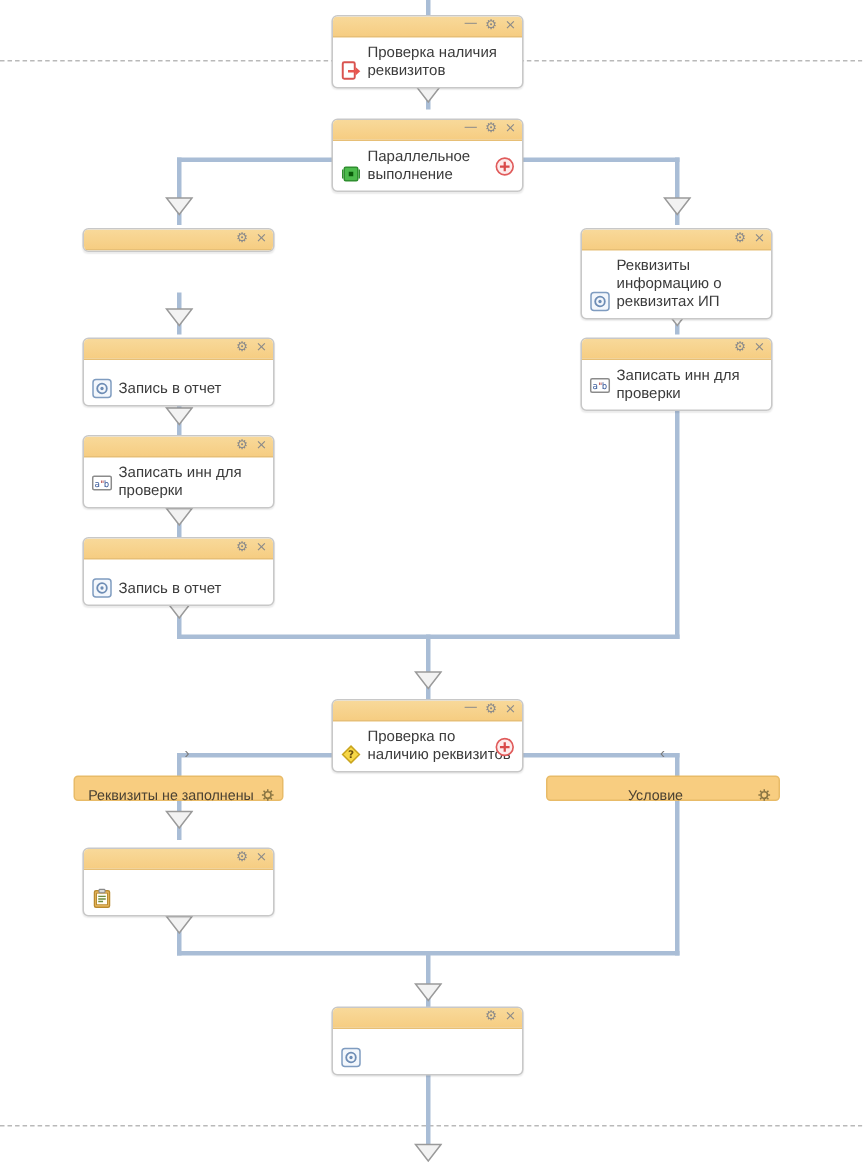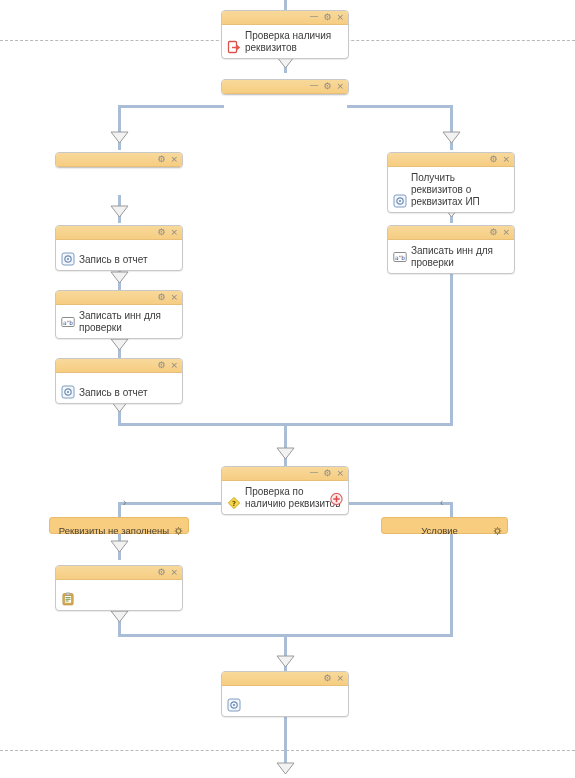--- a/index.html
+++ b/index.html
@@ -274,20 +274,36 @@
       <span class="label">Проверка наличия реквизитов</span>
     </div>
   </div>
 
   <div class="node" style="left:221px; top:79px; width:128px;">
     <div class="titlebar">
       <span class="tb-btn minimize">—</span>
       <span class="tb-btn">⚙</span>
       <span class="tb-btn">×</span>
     </div>
+    <div class="body">
+      <span class="icon">
+        <svg width="14" height="14" viewBox="0 0 14 14">
+          <rect x="2.5" y="2.5" width="9" height="9" rx="1" fill="#4cbb4c" stroke="#2f8f2f" stroke-width="1"></rect>
+          <rect x="5.5" y="5.5" width="3" height="3" fill="#0a5c0a"></rect>
+          <path d="M1.5 4 v6 M12.5 4 v6" stroke="#2f8f2f" stroke-width="1"></path>
+        </svg>
+      </span>
+      <span class="label">Параллельное выполнение</span>
+      <span class="plus">
+        <svg width="13" height="13" viewBox="0 0 13 13">
+          <circle cx="6.5" cy="6.5" r="5.6" fill="#fdecec" stroke="#e05b5b" stroke-width="1.1"></circle>
+          <path d="M6.5 3.3 v6.4 M3.3 6.5 h6.4" stroke="#d94a4a" stroke-width="1.5"></path>
+        </svg>
+      </span>
+    </div>
   </div>
 
   <div class="node wide" style="left:55px; top:152px; width:128px;">
     <div class="titlebar">
       <span class="tb-btn">⚙</span>
       <span class="tb-btn">×</span>
     </div>
   </div>
 
   <div class="node wide" style="left:387px; top:152px; width:128px;">
@@ -296,21 +312,21 @@
       <span class="tb-btn">×</span>
     </div>
     <div class="body">
       <span class="icon">
         <svg width="14" height="14" viewBox="0 0 14 14">
           <rect x="1" y="1" width="12" height="12" rx="2" fill="#f3f7fc" stroke="#7f9cc0" stroke-width="1"></rect>
           <circle cx="7" cy="7" r="3.2" fill="none" stroke="#6e8db5" stroke-width="1.2"></circle>
           <circle cx="7" cy="7" r="1.1" fill="#6e8db5"></circle>
         </svg>
       </span>
-      <span class="label">Получить реквизитов о реквизитах ИП</span>
+      <span class="label">Реквизиты информацию о реквизитах ИП</span>
     </div>
   </div>
 
   <div class="node" style="left:55px; top:225px; width:128px;">
     <div class="titlebar">
       <span class="tb-btn">⚙</span>
       <span class="tb-btn">×</span>
     </div>
     <div class="body">
       <span class="icon">
@@ -406,21 +422,21 @@
   <div class="pill" style="left:49px; top:517px; width:140px;">
     <span class="pill-label">Реквизиты не заполнены</span>
     <span class="gear">
       <svg width="9" height="9" viewBox="0 0 9 9">
         <circle cx="4.5" cy="4.5" r="2.2" fill="none" stroke="#8a7542" stroke-width="1.1"></circle>
         <path d="M4.5 0.6 v1.3 M4.5 7.1 v1.3 M0.6 4.5 h1.3 M7.1 4.5 h1.3 M1.7 1.7 l0.9 0.9 M6.4 6.4 l0.9 0.9 M7.3 1.7 l-0.9 0.9 M2.6 6.4 l-0.9 0.9" stroke="#8a7542" stroke-width="1"></path>
       </svg>
     </span>
   </div>
 
-  <div class="pill" style="left:381px; top:517px; width:127px;">
+  <div class="pill" style="left:364px; top:517px; width:156px;">
     <span class="pill-label">Условие</span>
     <span class="gear">
       <svg width="9" height="9" viewBox="0 0 9 9">
         <circle cx="4.5" cy="4.5" r="2.2" fill="none" stroke="#8a7542" stroke-width="1.1"></circle>
         <path d="M4.5 0.6 v1.3 M4.5 7.1 v1.3 M0.6 4.5 h1.3 M7.1 4.5 h1.3 M1.7 1.7 l0.9 0.9 M6.4 6.4 l0.9 0.9 M7.3 1.7 l-0.9 0.9 M2.6 6.4 l-0.9 0.9" stroke="#8a7542" stroke-width="1"></path>
       </svg>
     </span>
   </div>
 
   <div class="node wide" style="left:55px; top:565px; width:128px;">

